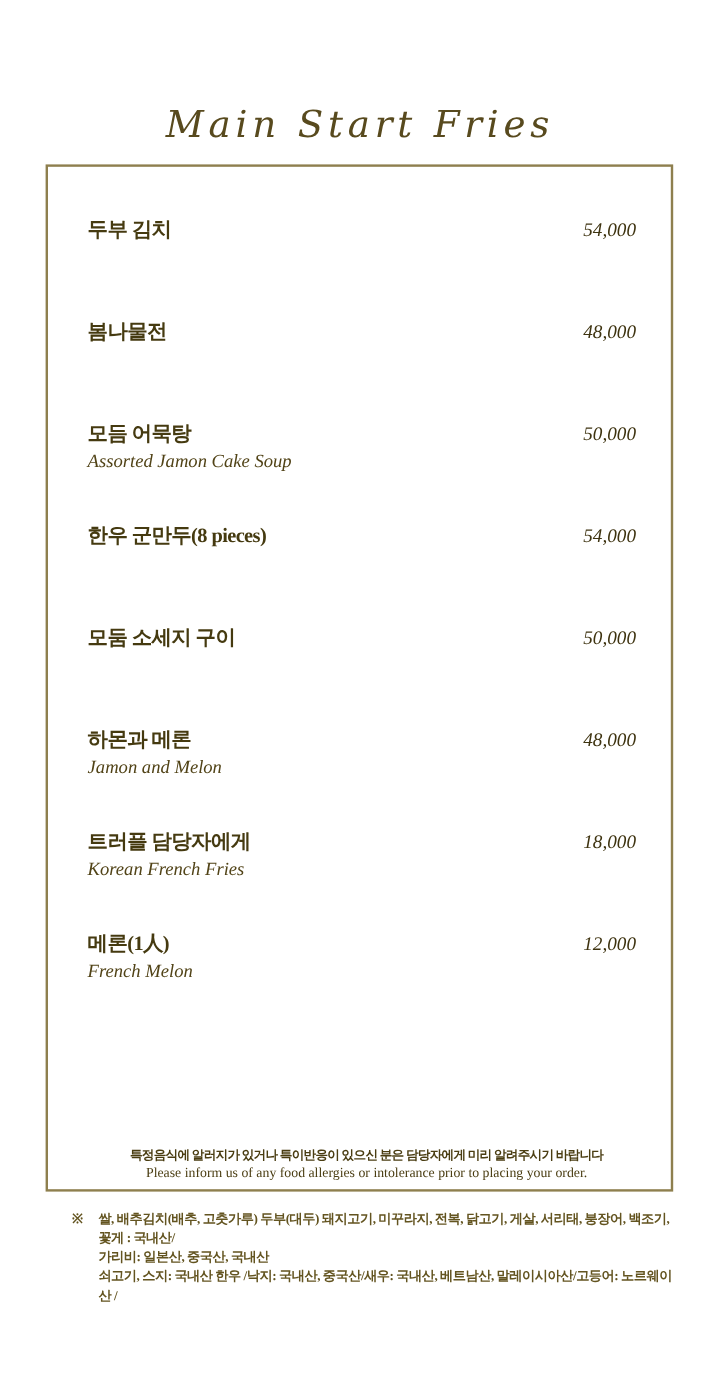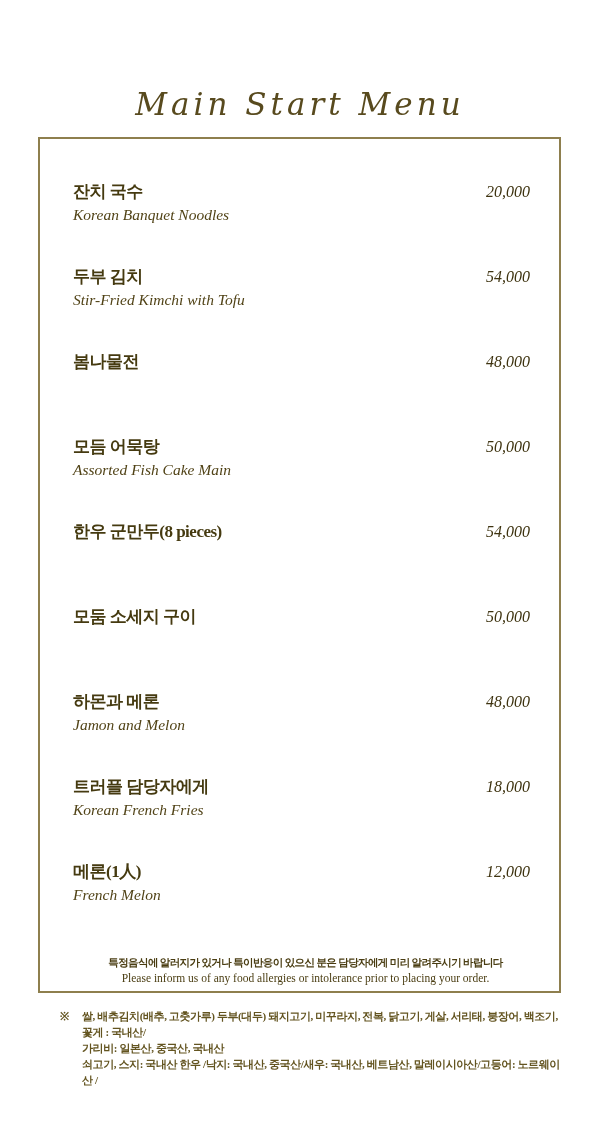--- a/index.html
+++ b/index.html
@@ -104,50 +104,42 @@
   .footnote .marker {
     width: 22px;
     flex: 0 0 22px;
   }
 </style>
 </head>
 <body>
 
 <div class="page">
 
-  <div class="title">Main Start Menu</div>
+  <div class="title">Main Start Fries</div>
 
   <div class="menu-box">
     <div class="menu-items">
         <div class="menu-item">
           <div class="row">
-            <span class="kr">잔치 국수</span>
-            <span class="price">20,000</span>
-          </div>
-          <div class="en">Korean Banquet Noodles</div>
-        </div>
-        <div class="menu-item">
-          <div class="row">
             <span class="kr">두부 김치</span>
             <span class="price">54,000</span>
           </div>
-          <div class="en">Stir-Fried Kimchi with Tofu</div>
         </div>
         <div class="menu-item">
           <div class="row">
             <span class="kr">봄나물전</span>
             <span class="price">48,000</span>
           </div>
         </div>
         <div class="menu-item">
           <div class="row">
             <span class="kr">모듬 어묵탕</span>
             <span class="price">50,000</span>
           </div>
-          <div class="en">Assorted Fish Cake Main</div>
+          <div class="en">Assorted Jamon Cake Soup</div>
         </div>
         <div class="menu-item">
           <div class="row">
             <span class="kr">한우 군만두(8 pieces)</span>
             <span class="price">54,000</span>
           </div>
         </div>
         <div class="menu-item">
           <div class="row">
             <span class="kr">모둠 소세지 구이</span>

